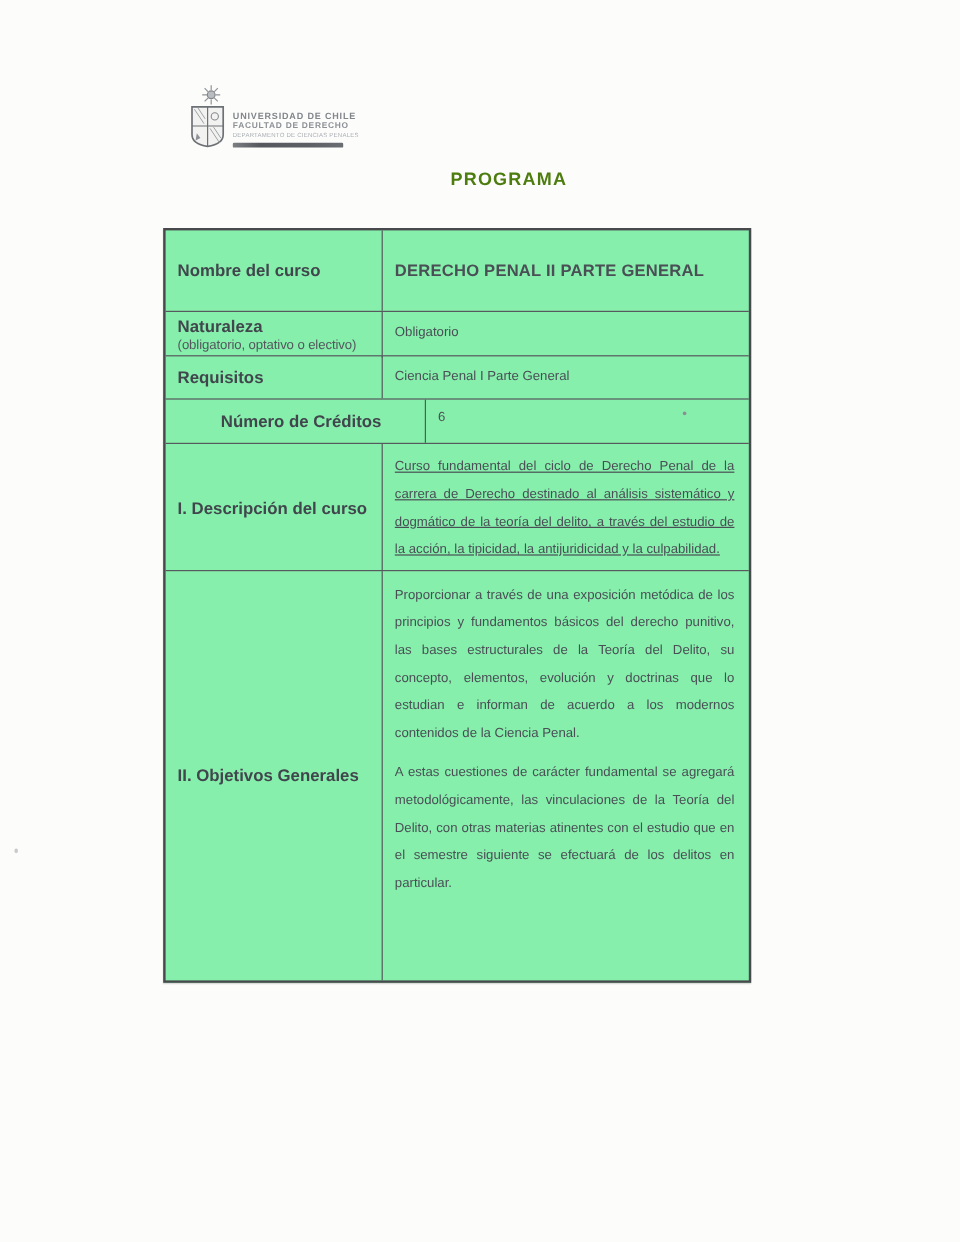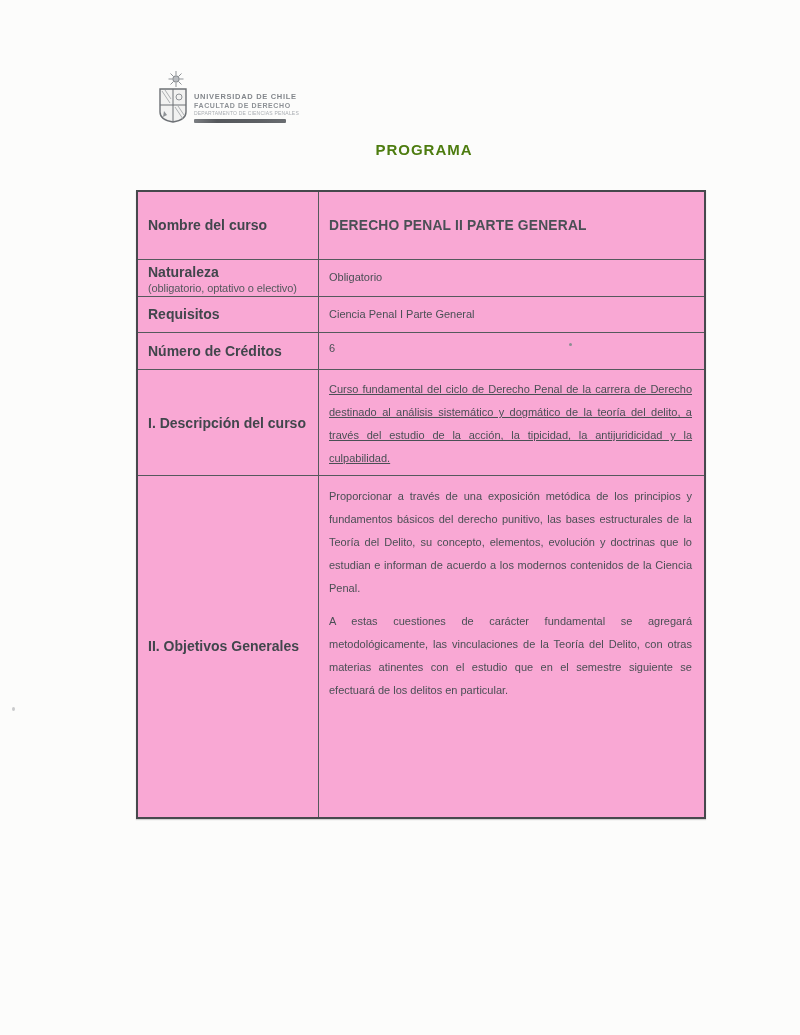--- a/index.html
+++ b/index.html
@@ -46,35 +46,35 @@
   
   .doc-title {
     position:absolute; left:144px; top:141px; width:560px;
     text-align:center;
     font-size:15px; font-weight:bold; letter-spacing:1px;
     color:#4d7c0f;
   }
 
   
   .course-table {
-    position:absolute; left:136px; top:190px; width:570px;
+    position:absolute; left:136px; top:190px; width:490px;
     border:2px solid #47494d;
-    background:#f9a8d4;
+    background:#86efac;
     box-shadow:0 1px 1px rgba(90,90,90,0.25);
   }
   .t-row {
     display:grid;
     grid-template-columns:181px 1fr;
     border-bottom:1.5px solid #56595d;
   }
   .t-row:last-child { border-bottom:none; }
   .r1 { height:68px; }
   .r2 { height:37px; }
   .r3 { height:36px; }
-  .r4 { height:37px; }
+  .r4 { height:37px;padding-left:36px; }
   .r5 { height:106px; }
   .r6 { height:341px; }
 
   .cell-label {
     border-right:1.5px solid #56595d;
     padding:4px 6px 4px 10px;
     display:flex; flex-direction:column; justify-content:center;
     font-size:14px; font-weight:bold; color:#41464c;
     line-height:15px;
   }

